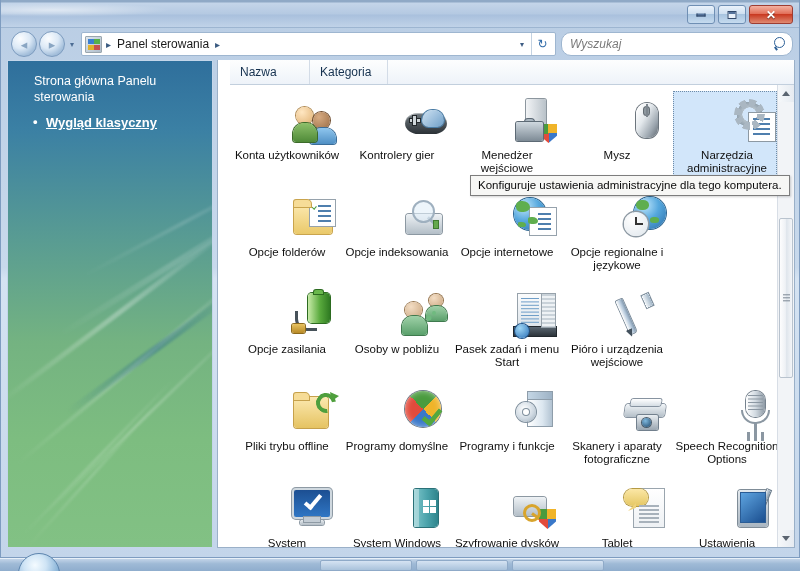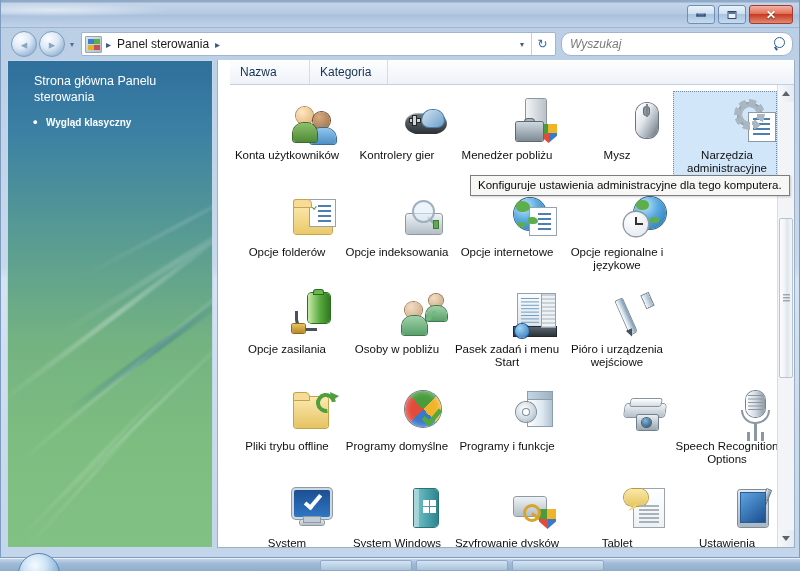--- a/index.html
+++ b/index.html
@@ -185,22 +185,22 @@
     background: linear-gradient(to right, rgba(40,90,130,0) 0%, rgba(40,105,140,.45) 55%, rgba(40,90,130,0) 100%);
   }
   .s7 { left: -20px; top: 395px; width: 220px; height: 3px; transform: rotate(-46deg); opacity:.6;}
   .s8 { left: -15px; top: 412px; width: 200px; height: 3px; transform: rotate(-48deg); opacity:.5;}
   #sidebar-list { position: relative; padding: 12px 14px 0 26px; }
   .side-home {
     color: #ffffff; font-size: 12.5px; line-height: 16px;
     margin-bottom: 10px;
   }
   .side-task {
-    color: #ffffff; font-size: 10px; font-weight: bold;
-    line-height: 16px; position: relative; padding-left: 12px;
+    color: #ffffff; font-size: 13px; font-weight: bold;
+    line-height: 16px; position: relative; padding-left: 12px; text-decoration: underline;
   }
   .side-task::before {
     content: "\2022";
     position: absolute; left: -1px; top: -1px;
     font-size: 13px; font-weight: bold; color: #fff;
   }
 
   
   #content {
     position: relative;
@@ -606,21 +606,21 @@
                 <div class="cell">
                   <div class="icon ic-users"><i></i><b></b><u></u></div>
                   <div class="lbl">Konta użytkowników</div>
                 </div>
                 <div class="cell">
                   <div class="icon ic-gamepad"><i></i><b></b><u></u></div>
                   <div class="lbl">Kontrolery gier</div>
                 </div>
                 <div class="cell">
                   <div class="icon ic-devmgr"><i></i><b></b><u></u></div>
-                  <div class="lbl">Menedżer pobliżu</div>
+                  <div class="lbl">Menedżer wejściowe</div>
                 </div>
                 <div class="cell">
                   <div class="icon ic-mouse"><i></i><b></b><u></u></div>
                   <div class="lbl">Mysz</div>
                 </div>
                 <div class="cell selected">
                   <div class="selbox"></div>
                   <div class="icon ic-admin"><i></i><b></b><u></u></div>
                   <div class="lbl">Narzędzia administracyjne</div>
                 </div>
@@ -685,20 +685,21 @@
                 <div class="cell">
                   <div class="icon ic-default"><i></i><b></b><u></u></div>
                   <div class="lbl">Programy domyślne</div>
                 </div>
                 <div class="cell">
                   <div class="icon ic-progfeat"><i></i><b></b><u></u></div>
                   <div class="lbl">Programy i funkcje</div>
                 </div>
                 <div class="cell">
                   <div class="icon ic-scanner"><i></i><b></b><u></u></div>
+                  <div class="lbl">Skanery i aparaty fotograficzne</div>
                 </div>
                 <div class="cell">
                   <div class="icon ic-mic"><i></i><b></b><u></u></div>
                   <div class="lbl">Speech Recognition Options</div>
                 </div>
               </div>
               <div class="row">
                 <div class="cell">
                   <div class="icon ic-system"><i></i><b></b><u></u></div>
                   <div class="lbl">System</div>

